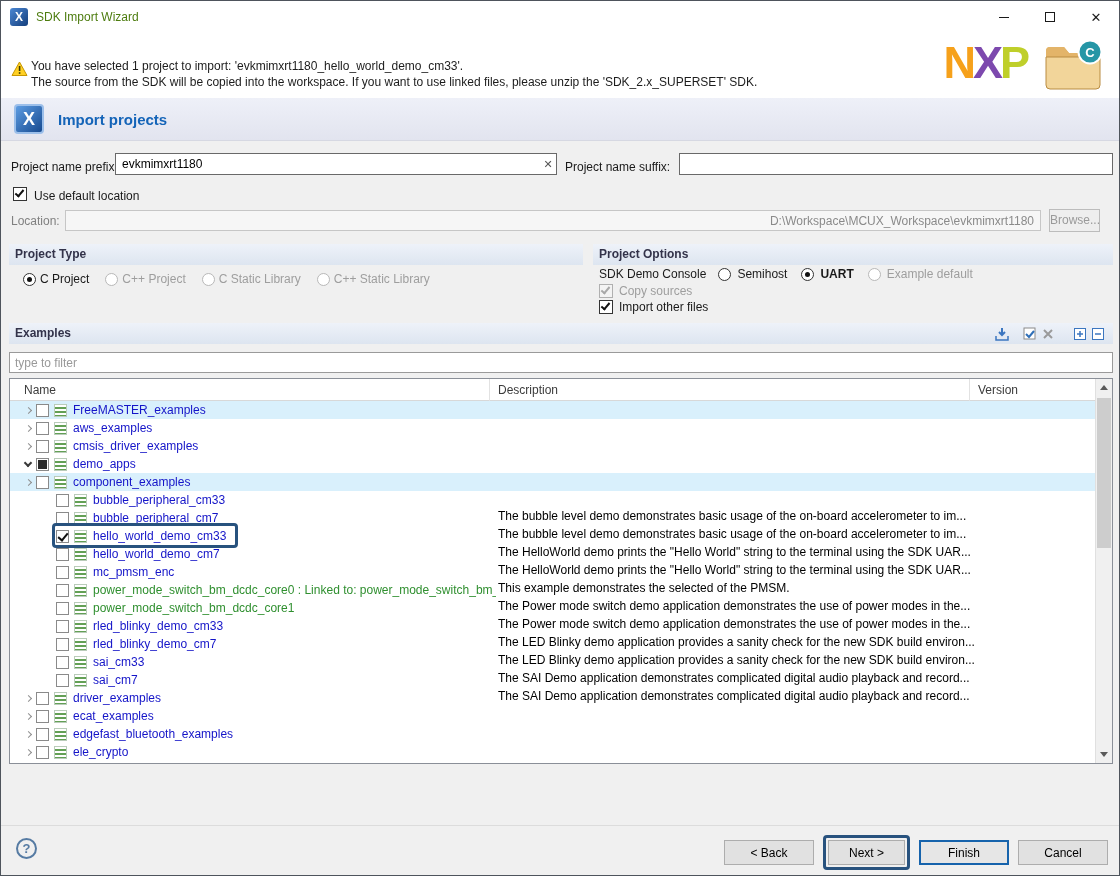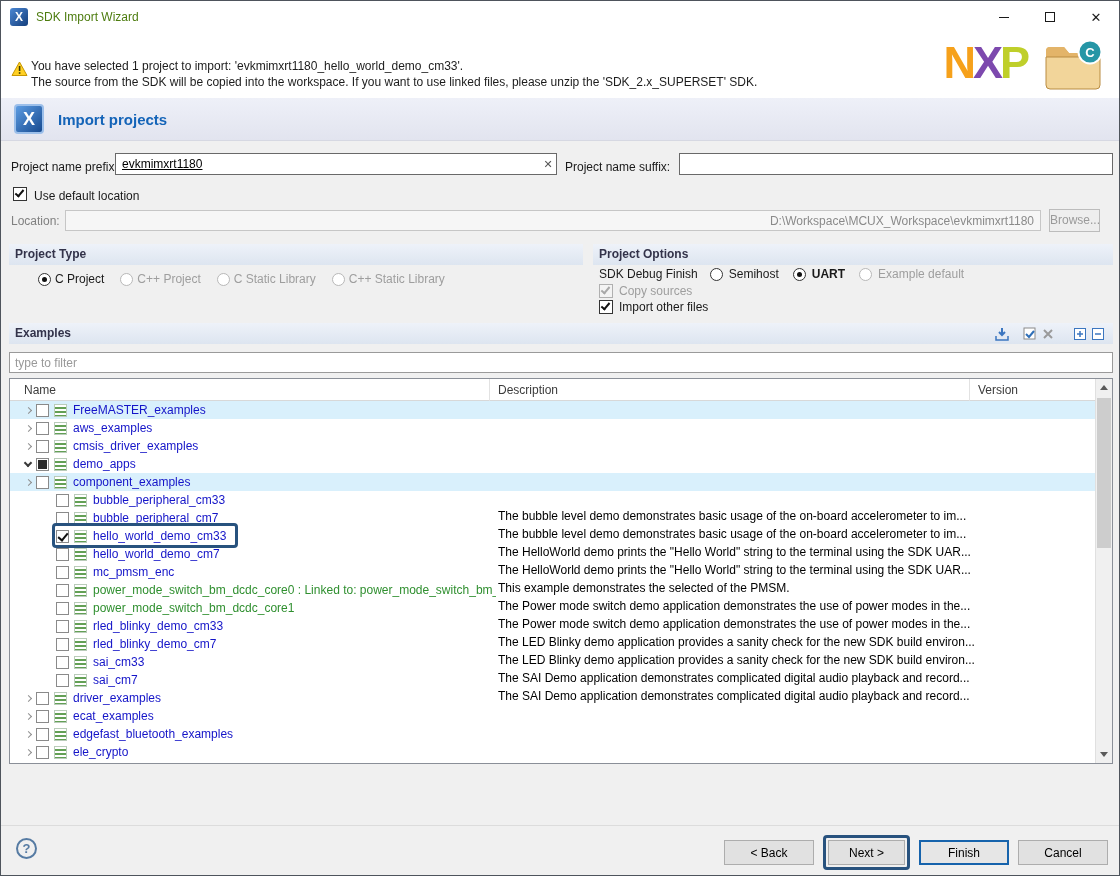--- a/index.html
+++ b/index.html
@@ -30,21 +30,21 @@
   
   .header-strip { position:absolute; top:97px; left:0; right:0; height:43px;
       background:linear-gradient(#eef0f8,#e2e4ef); border-bottom:1px solid #d6d8e2; display:flex; align-items:center; }
   .header-x-icon { width:30px; height:30px; margin-left:13px; border-radius:4px;
       background:linear-gradient(135deg,#5d9ce2,#174a90); border:2px solid #9cbfea;
       color:#fff; font-weight:bold; font-size:18px; display:flex; align-items:center; justify-content:center; }
   .header-title { margin-left:14px; font-size:15px; font-weight:bold; color:#1464b8; }
 
   
   .lbl { position:absolute; white-space:nowrap; }
-  .tbox { position:absolute; height:22px; border:1px solid #696969; background:#fff; font:12px "Liberation Sans",sans-serif; padding:0 18px 0 6px; color:#000;text-decoration:underline; }
+  .tbox { position:absolute; height:22px; border:1px solid #696969; background:#fff; font:12px "Liberation Sans",sans-serif; padding:0 18px 0 6px; color:#000; }
   .tbox.plain { padding-right:6px; }
   .clear-x { position:absolute; width:14px; height:14px; color:#555; font-size:11px; text-align:center; line-height:14px; cursor:pointer; }
 
   .checkbox { position:absolute; width:14px; height:14px; border:1px solid #333; background:#fff; }
   .checkbox .tick { position:absolute; left:3px; top:0px; width:5px; height:9px;
       border-right:2px solid #111; border-bottom:2px solid #111; transform:rotate(40deg); }
 
   .loc-box { position:absolute; height:21px; border:1px solid #c6c6c6; background:#f6f6f6; color:#8a8a8a; font:12px "Liberation Sans",sans-serif; padding:0 6px;text-align:right; }
   .browse-btn { position:absolute; height:23px; background:#eeeeee; border:1px solid #bcbcbc; color:#9a9a9a; text-align:center; line-height:21px; }
 
@@ -175,34 +175,34 @@
   <span class="checkbox" style="left:12px; top:186px;">
       <span class="tick"></span>
     </span>
   <span class="lbl" style="left:33px; top:188px;">Use default location</span>
 
   <span class="lbl" style="left:10px; top:213px; color:#808080;">Location:</span>
   <input class="loc-box" style="left: 64px; top: 209px; width: 976px;" disabled="" value="D:\Workspace\MCUX_Workspace\evkmimxrt1180">
   <div class="browse-btn" style="left:1048px; top:208px; width:51px;">Browse...</div>
 
   <div class="group-hdr" style="left:8px; top:243px; width:574px;">Project Type</div>
-  <div class="radio-row" style="left:22px; top:271px;margin-left:15px;">
+  <div class="radio-row" style="left:22px; top:271px;">
     <span class="radio sel"></span>
     <span class="r-lbl">C Project</span>
     <span class="radio disabled"></span>
     <span class="r-lbl dis-txt">C++ Project</span>
     <span class="radio disabled"></span>
     <span class="r-lbl dis-txt">C Static Library</span>
     <span class="radio disabled"></span>
     <span class="r-lbl dis-txt">C++ Static Library</span>
   </div>
 
   <div class="group-hdr" style="left:592px; top:243px; width:520px;">Project Options</div>
   <div class="opt-line" style="left:598px; top:266px;">
-    <span>SDK Debug Finish</span>
+    <span>SDK Demo Console</span>
     <span class="radio" style="margin-left:6px;"></span>
     <span>Semihost</span>
     <span class="radio sel" style="margin-left:8px;"></span>
     <span style="font-weight:bold;">UART</span>
     <span class="radio disabled" style="margin-left:8px;"></span>
     <span class="dis-txt">Example default</span>
   </div>
   <div class="opt-line" style="left:598px; top:283px;">
     <span class="cb-inline disabled">
         <span class="tick"></span>

